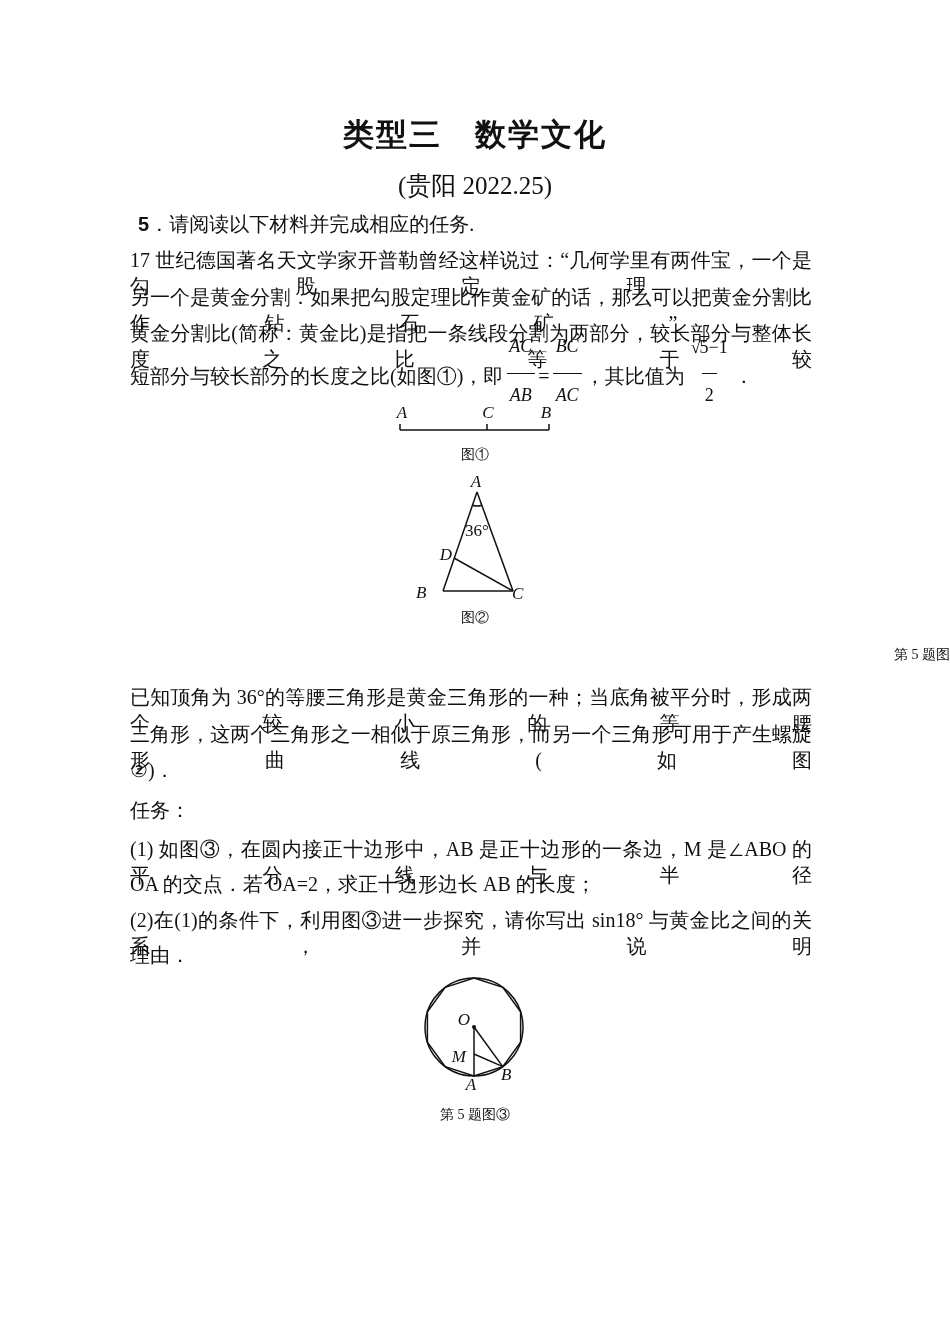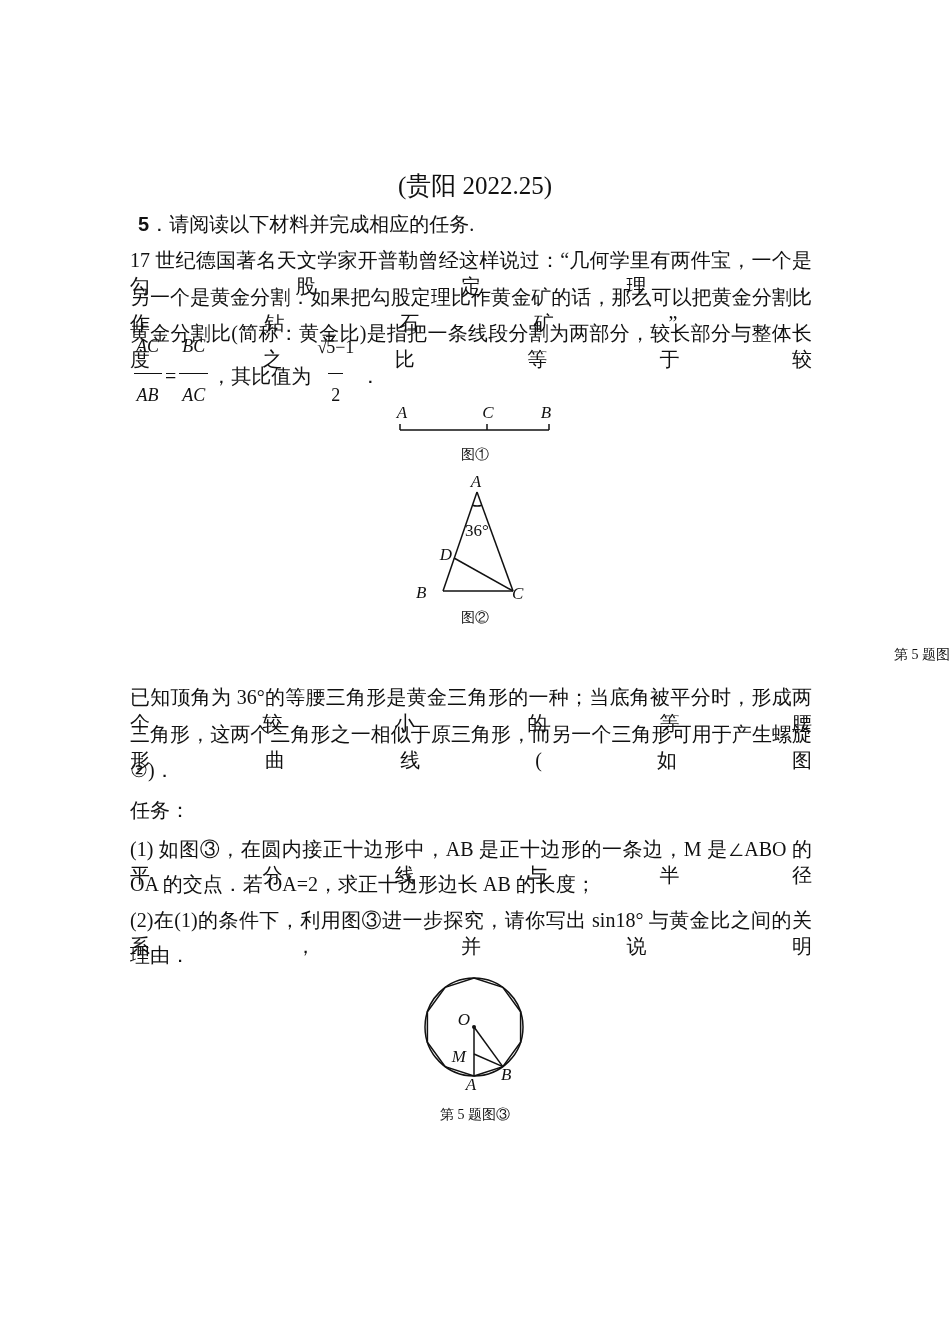--- a/index.html
+++ b/index.html
@@ -27,31 +27,33 @@
   .figsvg{position:absolute;}
   .fl{font-family:"Liberation Serif",serif;font-style:italic;font-size:17px;fill:#111;}
   .fl-upright{font-family:"Liberation Serif",serif;font-size:17px;fill:#111;}
   svg line,svg path,svg polygon,svg circle.outline{stroke:#111;stroke-width:1.5;fill:none;}
 </style>
 </head>
 <body>
 
 <div class="page">
 
+  <div class="title">类型三　数学文化</div>
   <div class="subtitle">(贵阳 2022.25)</div>
 
   <div class="tline item5" style="top:211px;">
     <span class="num">5</span><span>．请阅读以下材料并完成相应的任务.</span>
   </div>
 
   <div class="tline just" style="top:247px;">17 世纪德国著名天文学家开普勒曾经这样说过：“几何学里有两件宝，一个是勾股定理，</div>
   <div class="tline just" style="top:284px;">另一个是黄金分割．如果把勾股定理比作黄金矿的话，那么可以把黄金分割比作钻石矿”．</div>
   <div class="tline just" style="top:320px;">黄金分割比(简称：黄金比)是指把一条线段分割为两部分，较长部分与整体长度之比等于较</div>
 
   <div class="formula-line">
+    <span>短部分与较长部分的长度之比(如图①)，即</span>
     <span class="frac">
       <span class="num">AC</span>
       <span class="den">AB</span>
     </span>
     <span>=</span>
     <span class="frac">
       <span class="num">BC</span>
       <span class="den">AC</span>
     </span>
     <span>，</span>

